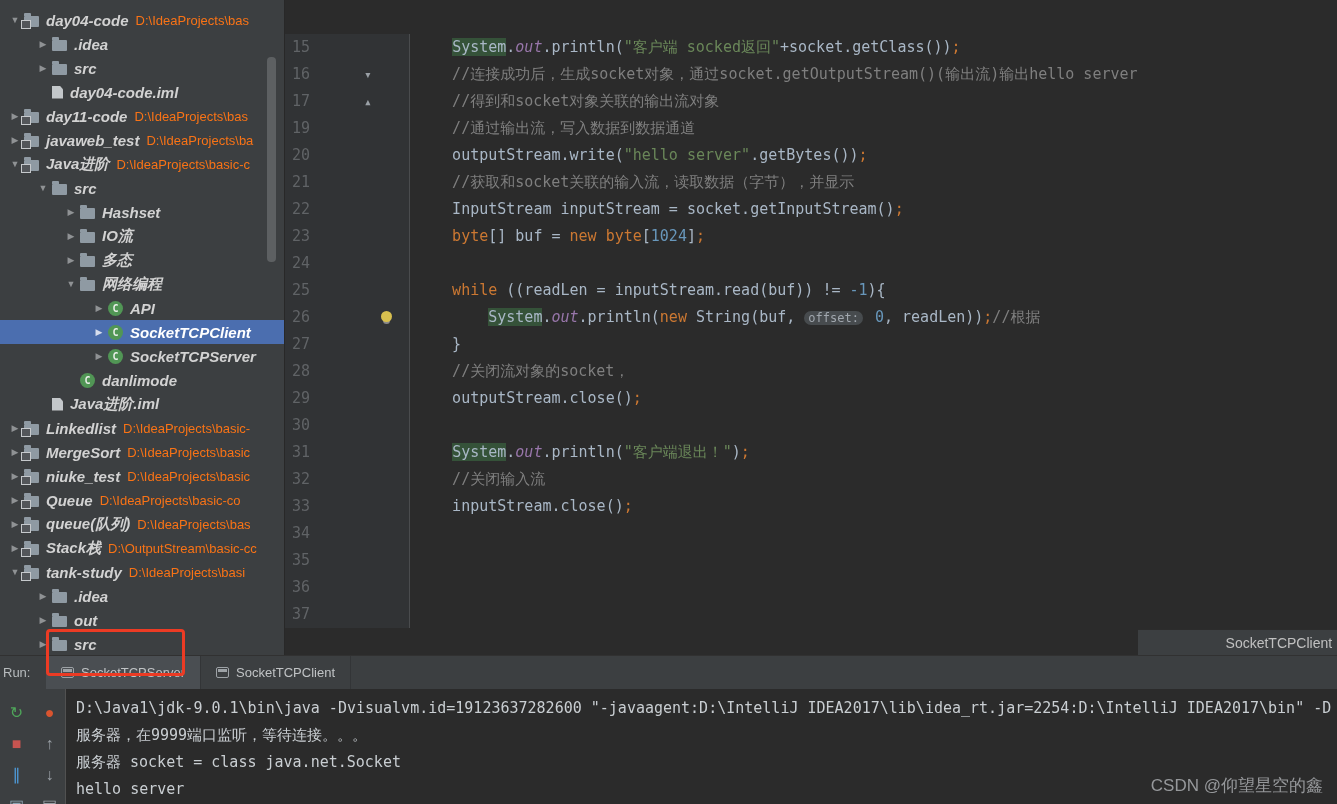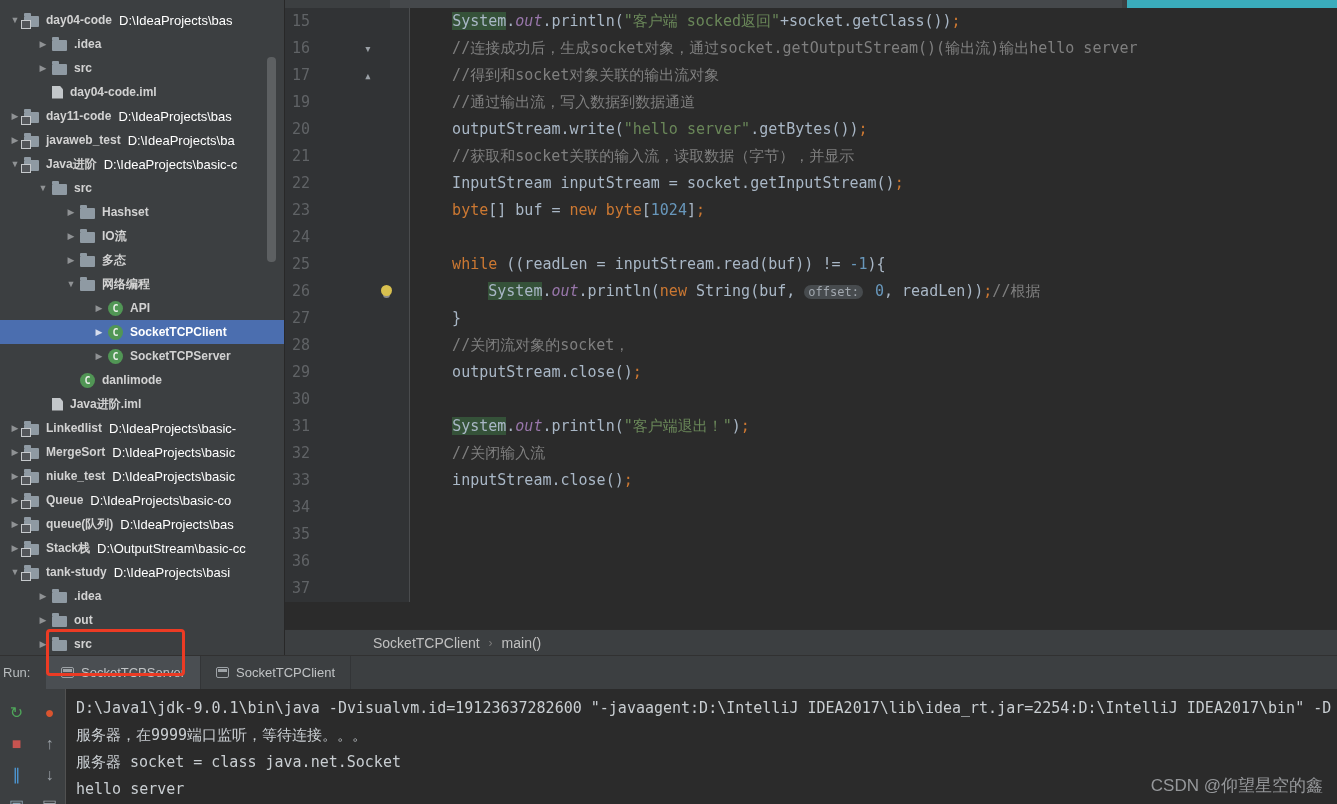--- a/index.html
+++ b/index.html
@@ -22,28 +22,28 @@
   .ticon.folder, .ticon.module { width:15px; height:11px; background:#8f9aa3; border-radius:1px; margin-top:2px; }
   .ticon.folder::before, .ticon.module::before { content:""; position:absolute; top:-3px; left:0; width:7px; height:3px;
       background:#8f9aa3; border-radius:1px 1px 0 0; }
   .ticon.module::after { content:""; position:absolute; bottom:-2px; left:-3px; width:8px; height:7px;
       background:#53565a; border:1px solid #c6c9cc; }
   .ticon.class { width:15px; height:15px; border-radius:50%; background:#519655; color:#e8eee8;
       font-size:10px; font-weight:bold; display:flex; align-items:center; justify-content:center;
       font-family:"DejaVu Sans Mono", monospace; }
   .ticon.iml { width:11px; height:13px; background:#c3c7ca;
       clip-path:polygon(0 0,70% 0,100% 28%,100% 100%,0 100%); }
-  .tname { font-weight:bold; font-size:12px; color:#d2d2d2; }
+  .tname { font-weight:bold; font-size:15px; color:#d2d2d2;font-style:italic; }
   .selected .tname { color:#ffffff; }
-  .tpath { margin-left:7px; color:#ffffff; font-size:13px; }
+  .tpath { margin-left:7px; color:#f97316; font-size:13px; }
   .tree-scrollbar { position:absolute; right:8px; top:57px; width:9px; height:205px;
       background:#5d6062; border-radius:4px; }
 
   
-  .editor { flex:1; min-width:0; display:flex; flex-direction:column; background:#2b2b2b; }
+  .editor { flex:1; min-width:0; display:flex; flex-direction:row; background:#2b2b2b;align-items:flex-end; }
   .tabs-remnant { height:8px; flex:none; background:#3c3f41; position:relative; overflow:hidden; }
   .tabs-remnant .chip { position:absolute; left:105px; right:215px; top:0; height:8px; background:#45484b; }
   .tabs-remnant .teal { position:absolute; right:0; top:0; width:210px; height:8px; background:#3aacbc; }
   .lines { height:621px; flex:none; overflow:hidden; font-family:"DejaVu Sans Mono", monospace; font-size:15px; }
   .code-row { height:27px; display:flex; align-items:stretch; }
   .gut { width:76px; flex:none; color:#606366; background:#313335; padding-left:7px;
          line-height:27px; font-size:15px; }
   .gut-icons { width:49px; flex:none; background:#313335; border-right:1px solid #4a4c4e; position:relative; }
   .gchev { position:absolute; left:3px; top:0; color:#9aa0a6; font-size:13px; line-height:27px; }
   .bulb { position:absolute; left:20px; top:7px; width:11px; height:11px; border-radius:50%;

